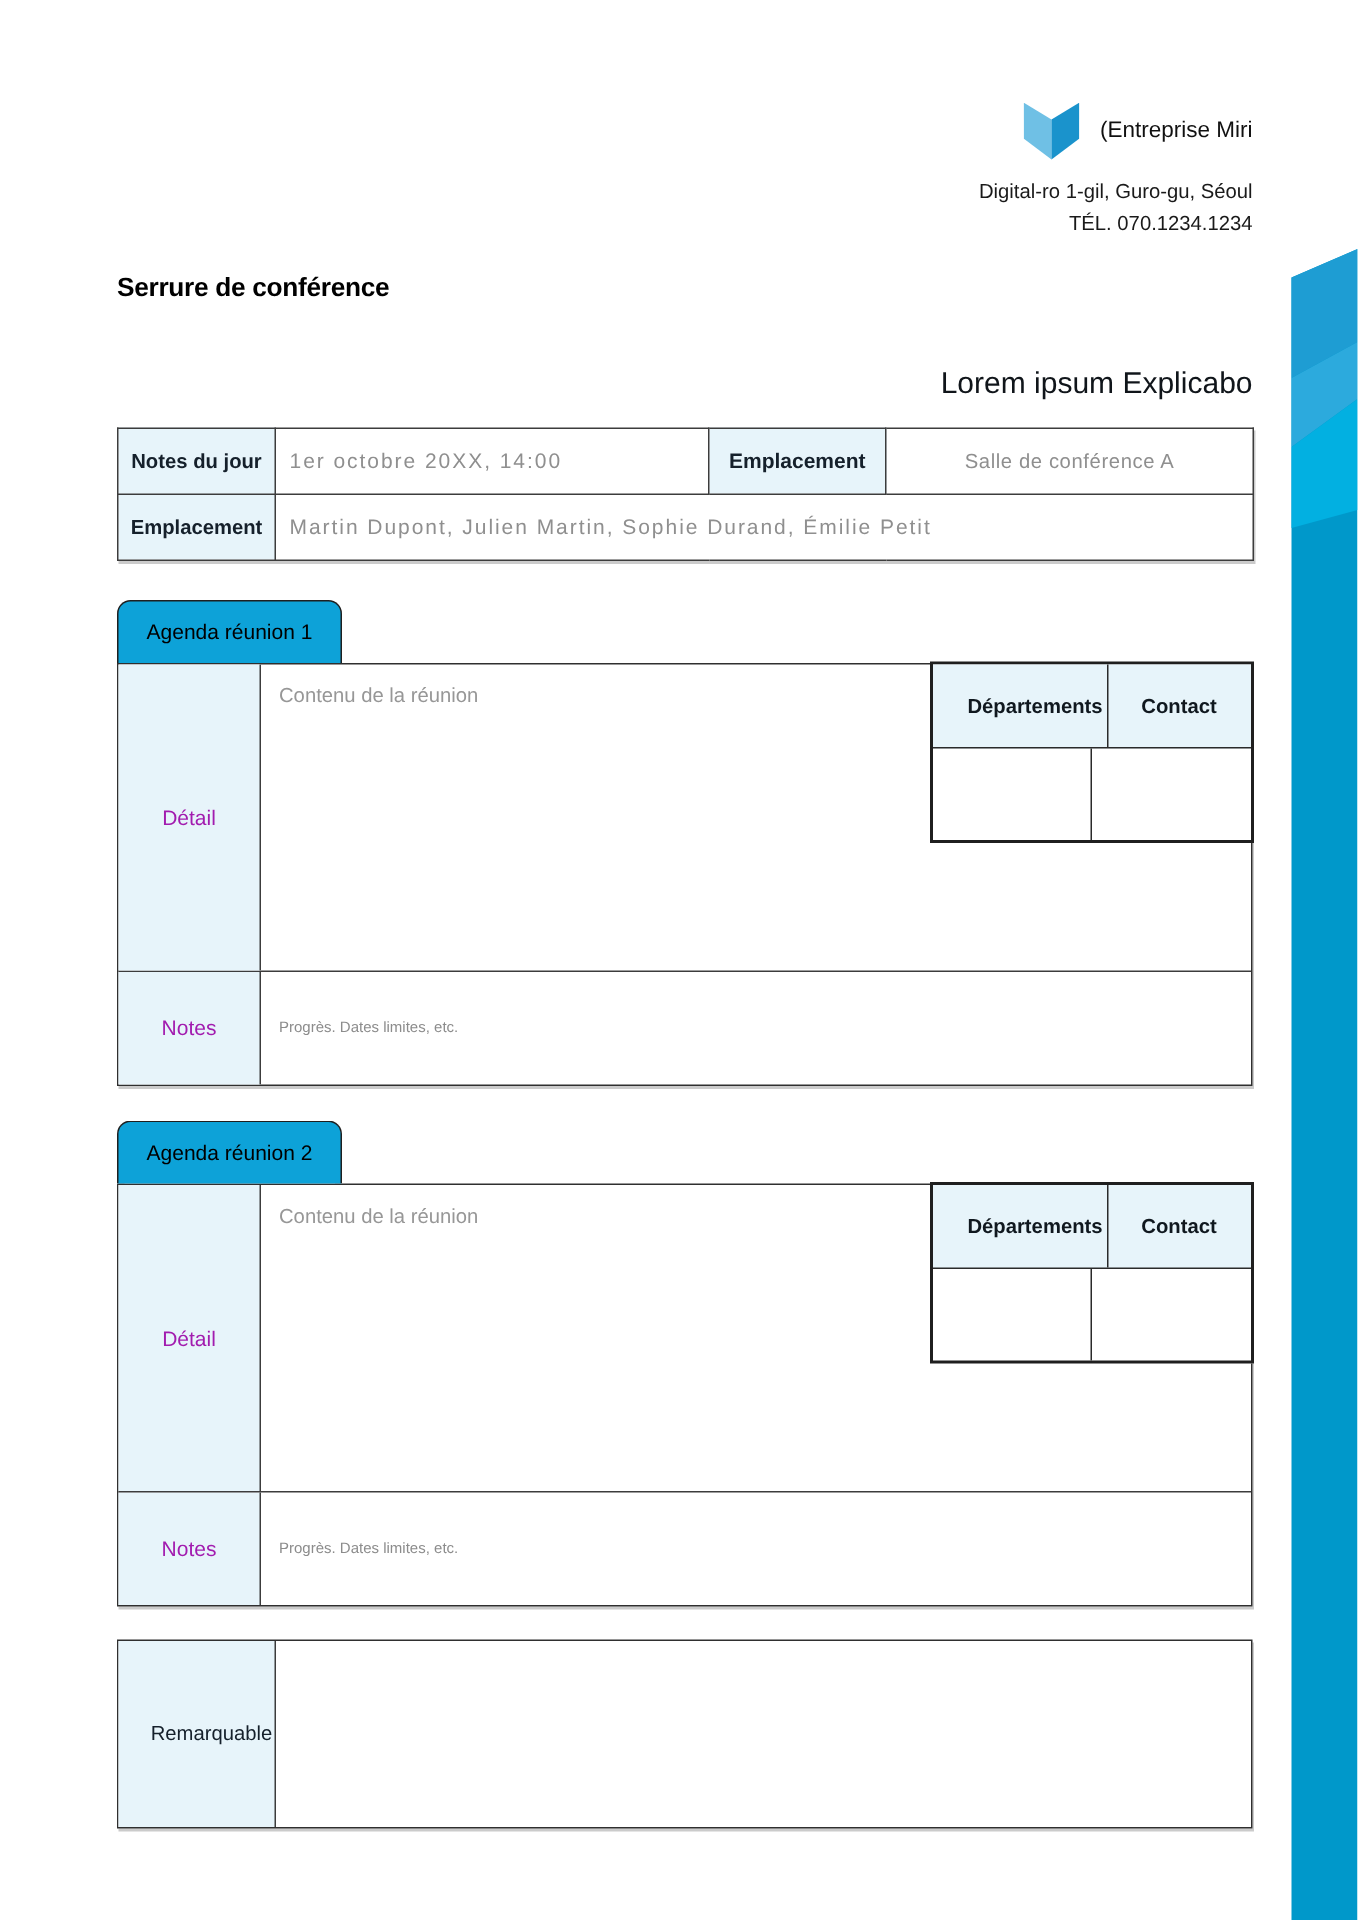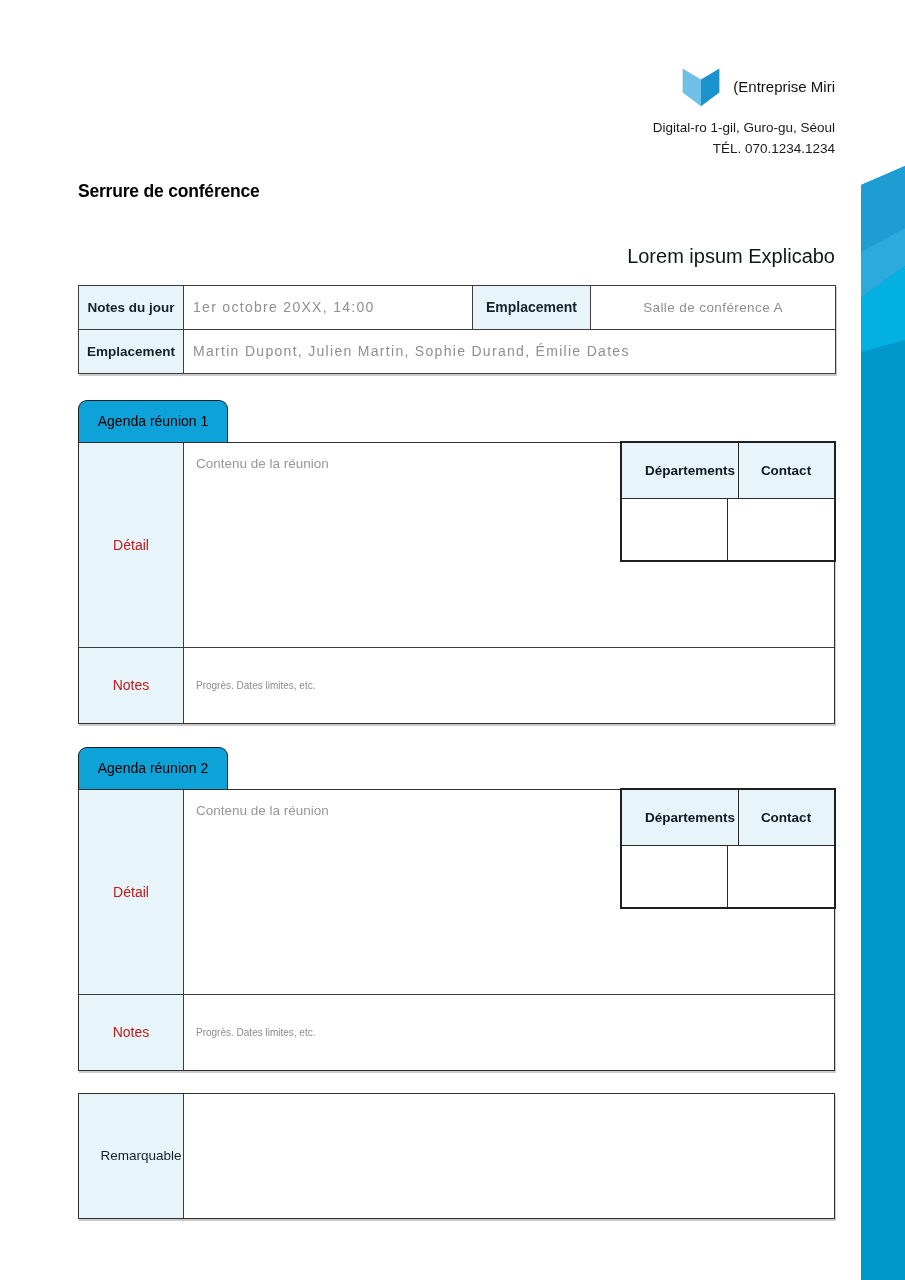--- a/index.html
+++ b/index.html
@@ -54,22 +54,22 @@
 
   
   .tab{width:150px;height:42px;margin-top:26px;background:var(--accent);
     border:1.5px solid #1f1f1f;border-bottom:none;border-radius:9px 9px 0 0;
     display:flex;align-items:center;justify-content:center;
     color:#000000;font-size:14px;position:relative;z-index:2;}
   .tab.second{margin-top:23px;}
   .outer-table{border:1.5px solid var(--border-dark);background:#fff;position:relative;
     box-shadow:1px 2px 0 rgba(140,140,140,.45);}
   .detail-row{height:205px;display:flex;position:relative;border-bottom:1px solid var(--border-inner);}
-  .label-col{width:105px;flex:none;background:var(--label-bg);border-right:1px solid var(--border-inner);
-    display:flex;align-items:center;justify-content:center;font-size:14px;color:#b91c1c;}
+  .label-col{width:95px;flex:none;background:var(--label-bg);border-right:1px solid var(--border-inner);
+    display:flex;align-items:center;justify-content:center;font-size:14px;color:#a21caf;}
   .detail-content{flex:1;padding:13px 12px;color:#979797;font-size:13.5px;}
   .sub-table{position:absolute;top:-1.5px;right:-1.5px;width:216px;border:2px solid #1f1f1f;background:#fff;}
   .sub-header{display:flex;height:56px;background:var(--label-bg);border-bottom:1.5px solid #2a2a2a;padding-left:21px;}
   .sub-hcell{flex:1;display:flex;align-items:center;justify-content:center;
     font-size:13.5px;font-weight:600;color:#10181f;}
   .sub-hcell.first{border-right:1.5px solid #2a2a2a;}
   .sub-body{display:flex;height:61px;}
   .sub-bcell{flex:1;}
   .sub-bcell.first{border-right:1.5px solid #2a2a2a;}
   .notes-row{height:75px;display:flex;}
@@ -118,21 +118,21 @@
       </colgroup>
     <tbody>
         <tr>
       <td class="lbl">Notes du jour</td>
       <td class="val">1er octobre 20XX, 14:00</td>
       <td class="lbl bold">Emplacement</td>
       <td class="val center">Salle de conférence A</td>
     </tr>
     <tr>
       <td class="lbl">Emplacement</td>
-      <td class="val" colspan="3">Martin Dupont, Julien Martin, Sophie Durand, Émilie Dates</td>
+      <td class="val" colspan="3">Martin Dupont, Julien Martin, Sophie Durand, Émilie Petit</td>
     </tr>
   </tbody>
     </table>
 
   <div class="tab">Agenda réunion 1</div>
   <div class="outer-table">
     <div class="detail-row">
       <div class="label-col">Détail</div>
       <div class="detail-content">Contenu de la réunion</div>
       <div class="sub-table">

